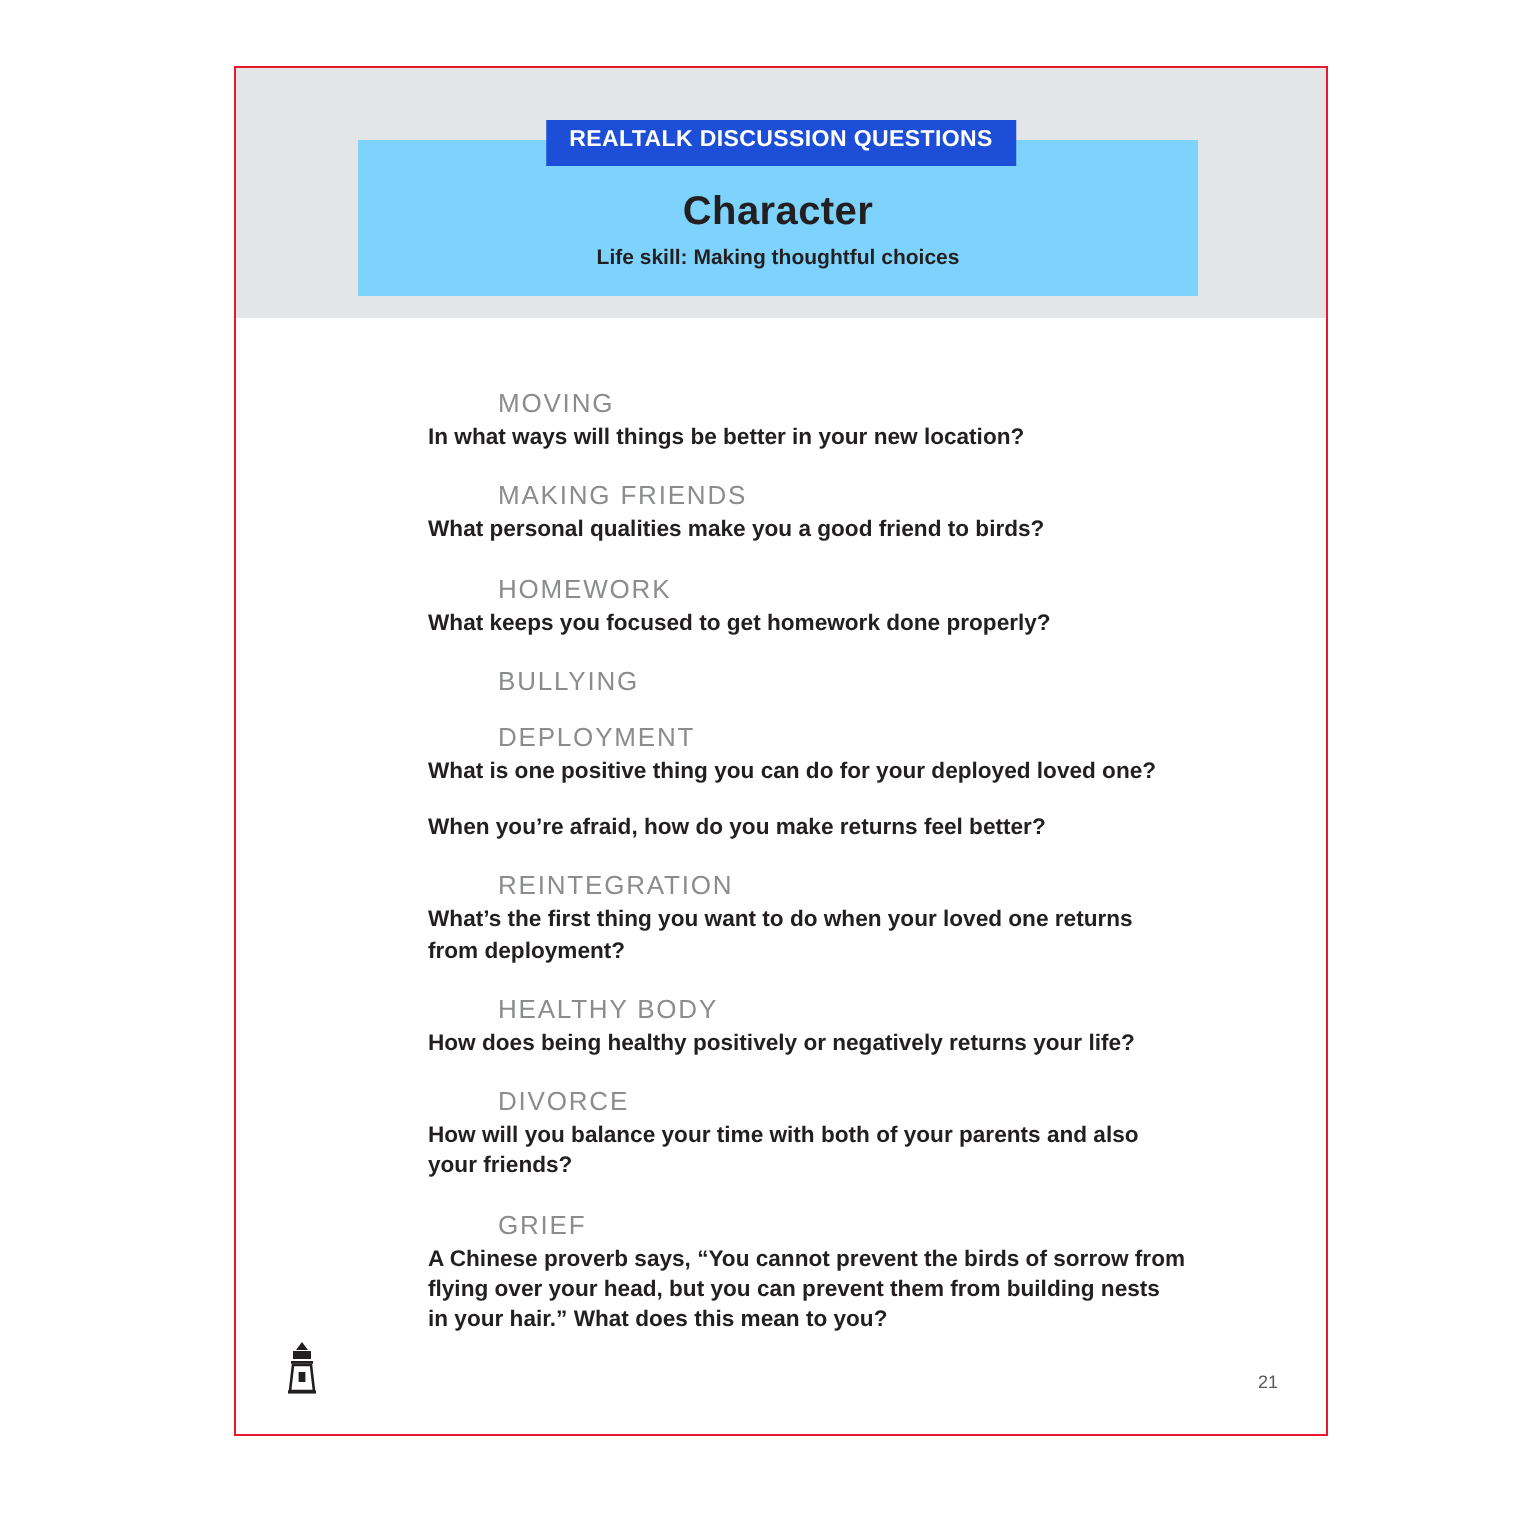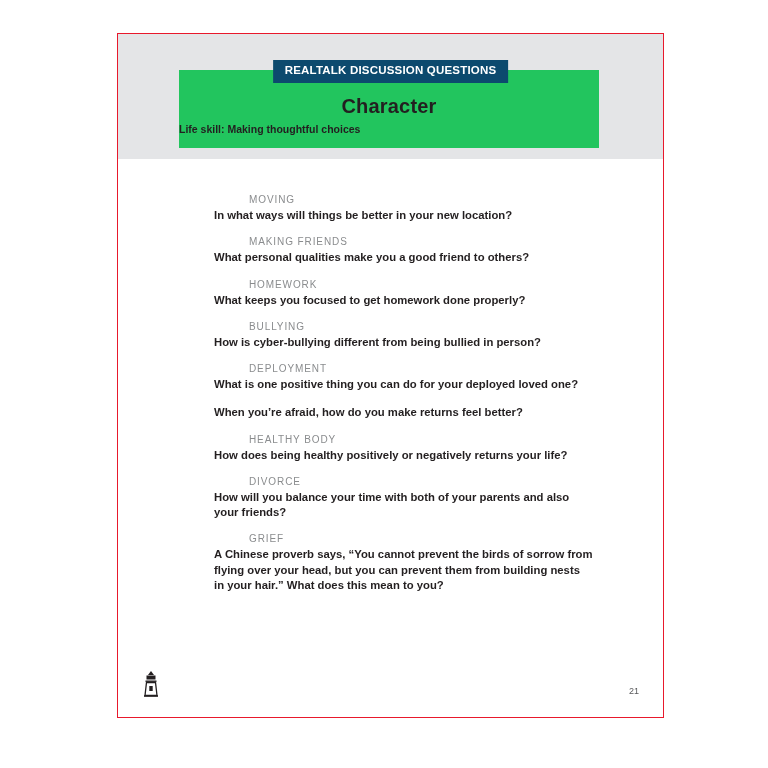--- a/index.html
+++ b/index.html
@@ -36,29 +36,29 @@
     background: #e4e5e7;
   }
 
   
   .title-card {
     position: absolute;
     left: 61px;
     top: 36px;
     width: 420px;
     height: 78px;
-    background: #22c55e;
+    background: #7dd3fc;
   }
 
   .eyebrow {
     position: absolute;
     left: 50%;
     top: 26px;
     transform: translateX(-50%);
-    background: #0c4a6e;
+    background: #1d4ed8;
     color: #ffffff;
     font-size: 11.5px;
     font-weight: bold;
     letter-spacing: 0.2px;
     padding: 5px 12px 6px 12px;
     white-space: nowrap;
     line-height: 1;
   }
 
   .title {
@@ -71,40 +71,40 @@
     font-weight: bold;
     color: #231f20;
     letter-spacing: 0.2px;
   }
 
   .subtitle {
     position: absolute;
     left: 0;
     right: 0;
     top: 53px;
-    text-align: left;
+    text-align: center;
     font-size: 10.5px;
     font-weight: bold;
     color: #231f20;
   }
 
   
   .qa-list {
     position: absolute;
     left: 85px;
     top: 160px;
     width: 390px;
   }
 
   .qa-item {
     margin-bottom: 13px;
   }
 
   .qa-topic {
-    font-size: 10px;
+    font-size: 13px;
     color: #8a8c8e;
     letter-spacing: 0.9px;
     margin-bottom: 3px;
     text-transform: uppercase;
     padding-left: 46px;
   }
 
   .qa-question {
     font-size: 11.3px;
     font-weight: bold;
@@ -146,42 +146,45 @@
 
   <div class="qa-list">
 
     <div class="qa-item">
       <div class="qa-topic">MOVING</div>
       <div class="qa-question">In what ways will things be better in your new location?</div>
     </div>
 
     <div class="qa-item">
       <div class="qa-topic">MAKING FRIENDS</div>
-      <div class="qa-question">What personal qualities make you a good friend to others?</div>
+      <div class="qa-question">What personal qualities make you a good friend to birds?</div>
     </div>
 
     <div class="qa-item">
       <div class="qa-topic">HOMEWORK</div>
       <div class="qa-question">What keeps you focused to get homework done properly?</div>
     </div>
 
     <div class="qa-item">
       <div class="qa-topic">BULLYING</div>
-      <div class="qa-question">How is cyber-bullying different from being bullied in person?</div>
     </div>
 
     <div class="qa-item">
       <div class="qa-topic">DEPLOYMENT</div>
       <div class="qa-question">What is one positive thing you can do for your deployed loved one?</div>
     </div>
 
     <div class="qa-item">
       <div class="qa-question">When you’re afraid, how do you make returns feel better?</div>
     </div>
 
+    <div class="qa-item">
+      <div class="qa-topic">REINTEGRATION</div>
+      <div class="qa-question">What’s the first thing you want to do when your loved one returns from deployment?</div>
+    </div>
 
     <div class="qa-item">
       <div class="qa-topic">HEALTHY BODY</div>
       <div class="qa-question">How does being healthy positively or negatively returns your life?</div>
     </div>
 
     <div class="qa-item">
       <div class="qa-topic">DIVORCE</div>
       <div class="qa-question">How will you balance your time with both of your parents and also your friends?</div>
     </div>

